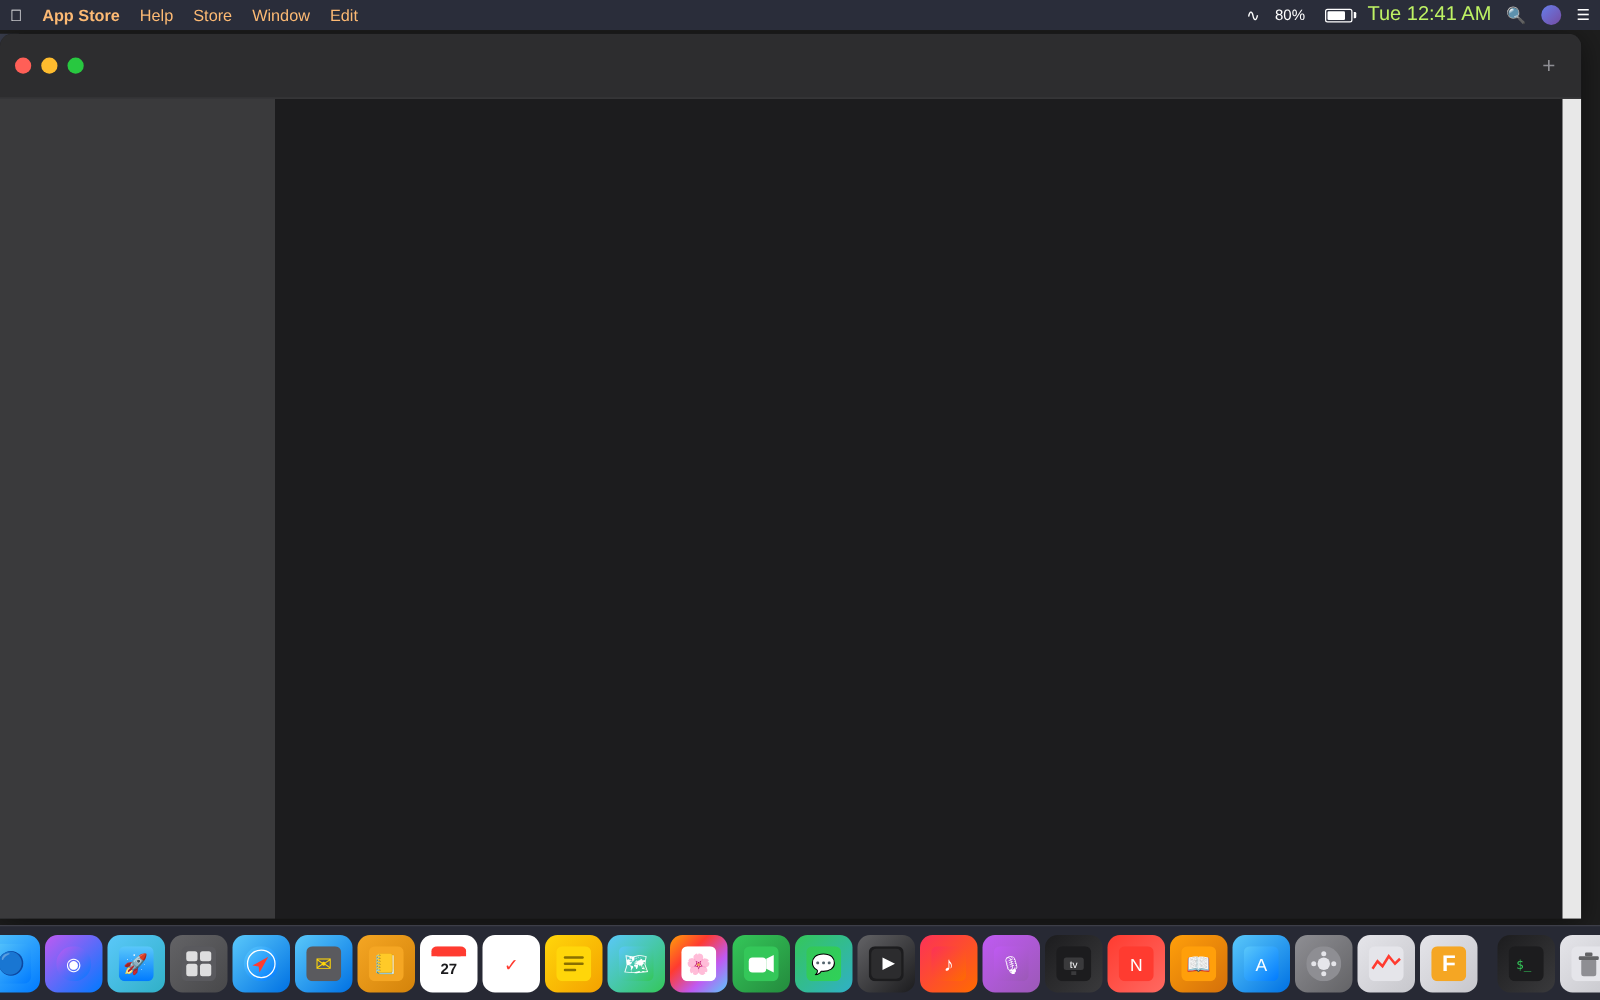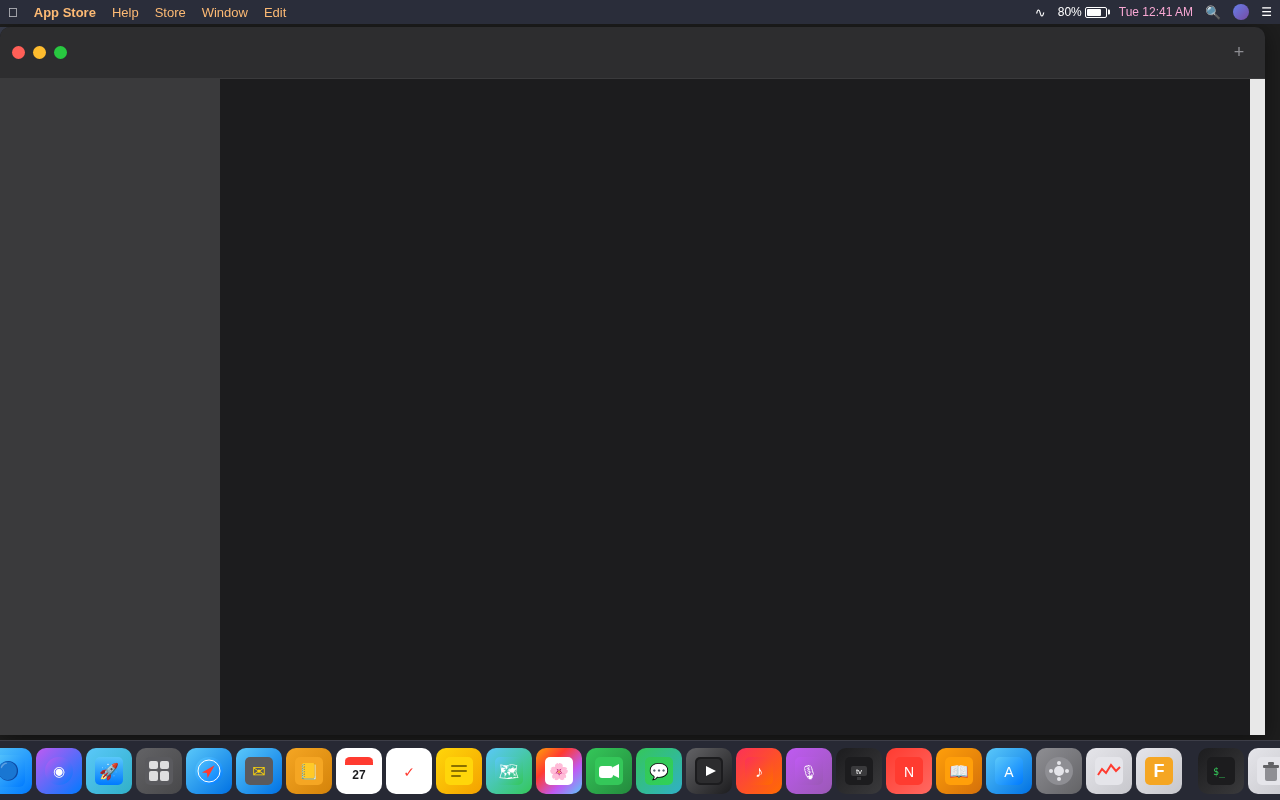--- a/index.html
+++ b/index.html
@@ -52,21 +52,21 @@
       display: flex;
       align-items: center;
       gap: 4px;
     }
     .wifi-icon {
       font-size: 13px;
     }
     .battery-container {
       display: flex;
       align-items: center;
-      gap: 3px;
+      gap: 16px;
     }
     .battery-text {
       font-size: 12px;
       color: #fff;
     }
     .battery-icon {
       width: 22px;
       height: 11px;
       border: 1.5px solid #fff;
       border-radius: 2px;
@@ -86,22 +86,22 @@
       background: #fff;
       border-radius: 0 1px 1px 0;
     }
     .battery-fill {
       width: 80%;
       height: 100%;
       background: #fff;
       border-radius: 1px;
     }
     .time-text {
-      font-size: 12px;
-      color: #f9a8d4;
+      font-size: 16px;
+      color: #bef264;
       font-weight: 500;
     }
     .search-icon-menu {
       font-size: 13px;
       color: #fff;
       cursor: pointer;
     }
     .user-avatar {
       width: 16px;
       height: 16px;

